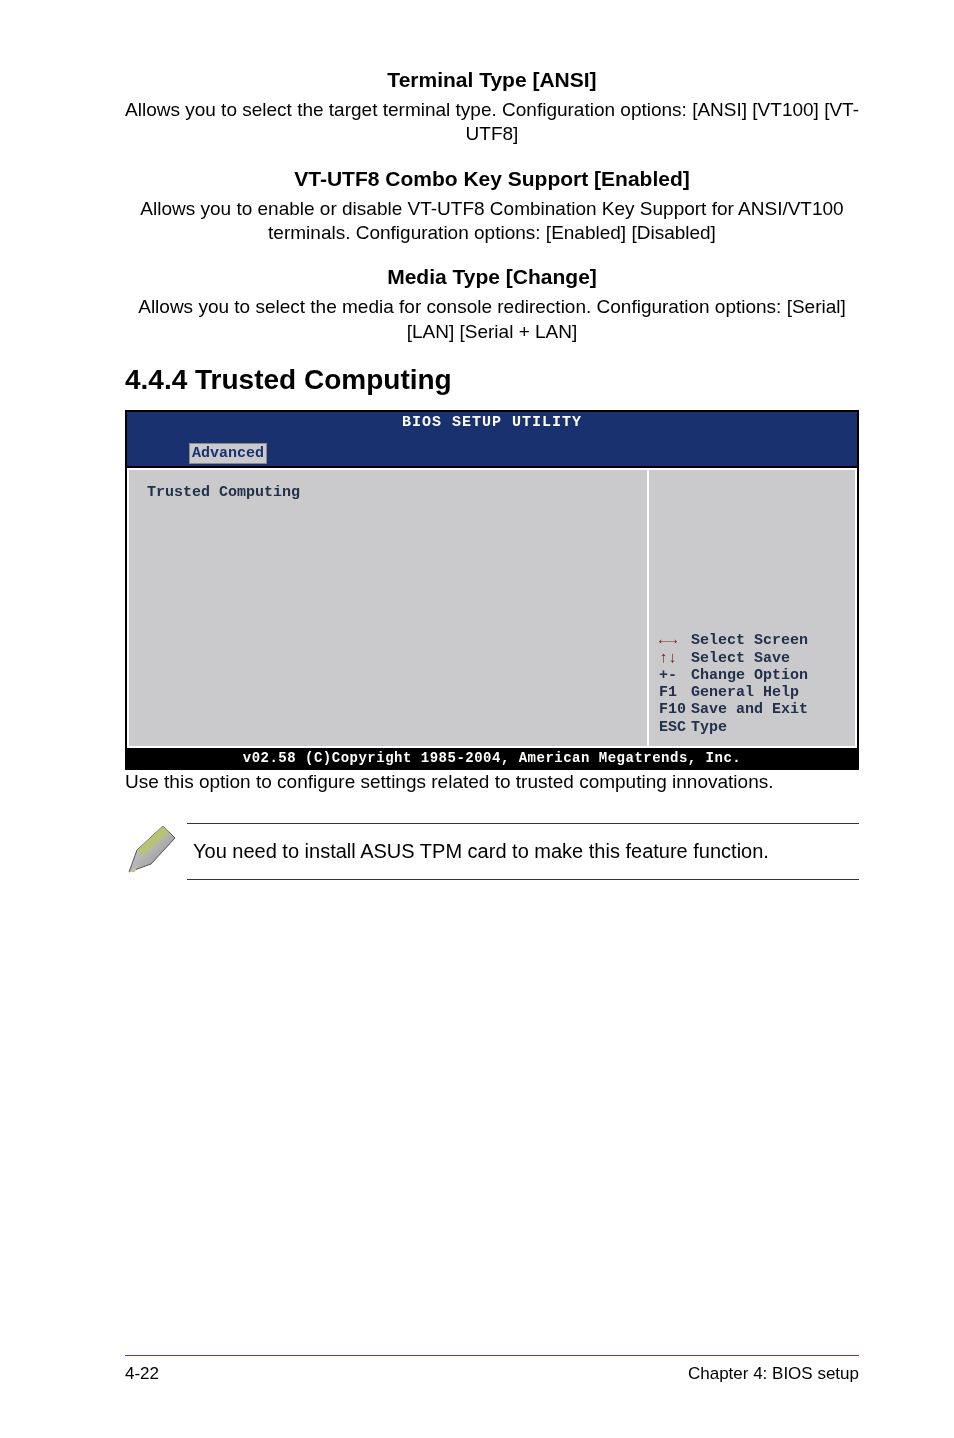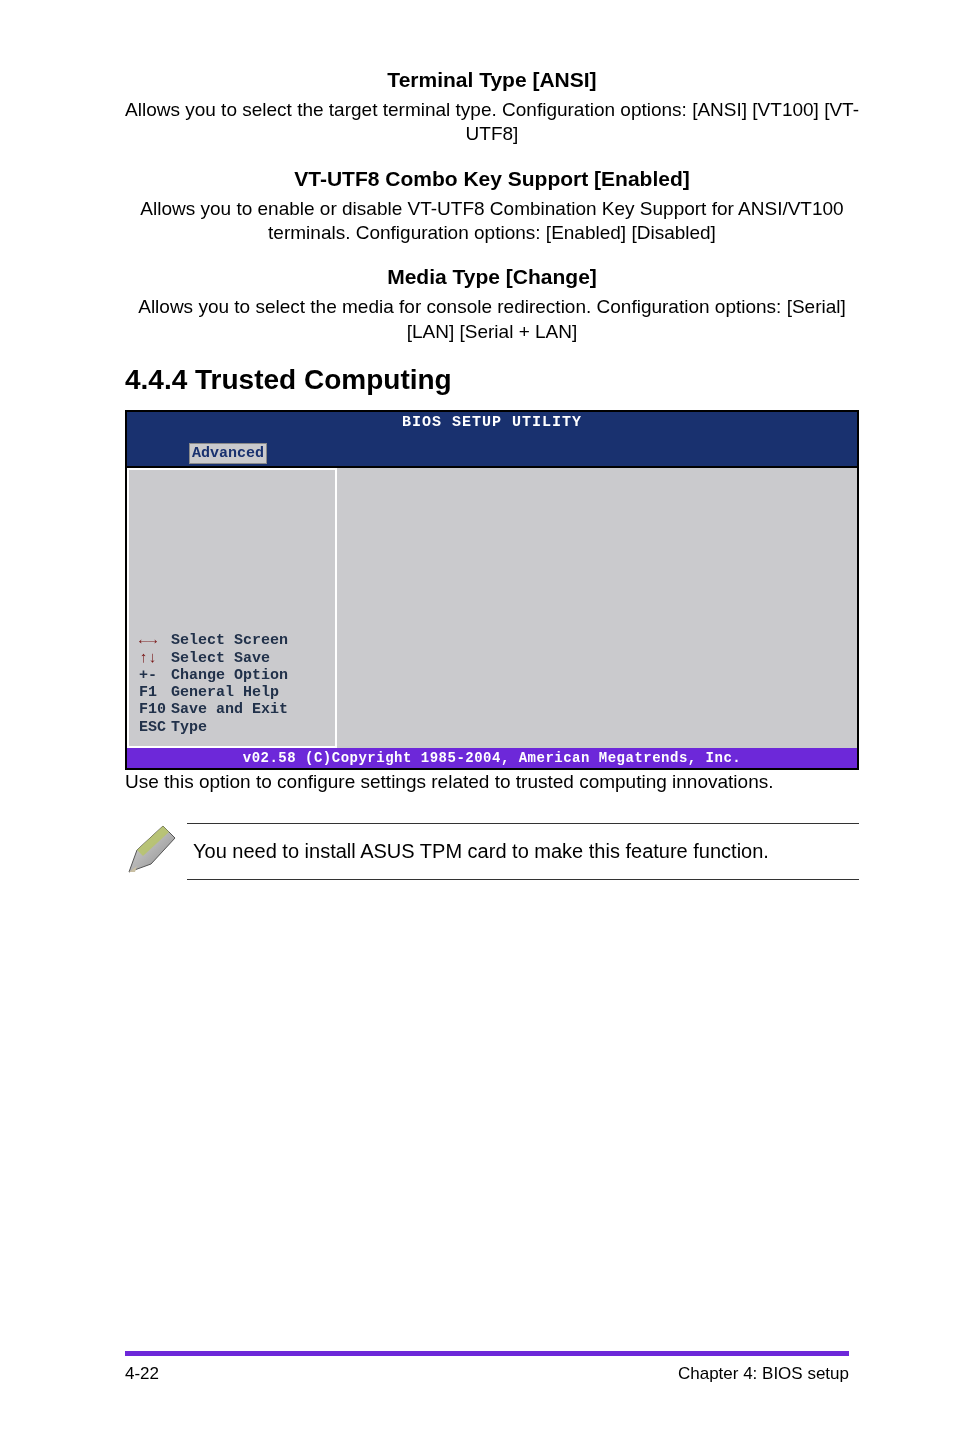--- a/index.html
+++ b/index.html
@@ -65,21 +65,21 @@
     padding: 14px 10px 10px 10px;
     min-height: 280px;
     display: flex;
     flex-direction: column;
     justify-content: flex-end;
     color: #21314a;
   }
   .legend-row { display: flex; gap: 8px; font-weight: bold; margin-bottom: 0; }
   .legend-key { width: 24px; }
   .bios-footer {
-    background: #6d28d9;
+    background: #000000;
     color: #fff;
     text-align: center;
     padding: 2px 0;
     letter-spacing: 0.5px;
     font-weight: bold;
     font-size: 14px;
   }
 
   .after-bios { font-size: 19px; line-height: 1.28; margin-bottom: 28px; }
 
@@ -89,22 +89,22 @@
     margin-top: 6px;
     margin-left: -8px;
   }
   .note-icon { width: 70px; flex: 0 0 70px; display:flex; justify-content:center; }
   .note-text-wrap { flex: 1; border-top: 1.5px solid #333; border-bottom: 1.5px solid #333; padding: 16px 6px; font-size: 20px; }
 
   .page-footer {
     position: absolute;
     bottom: 54px;
     left: 125px;
-    right: 105px;
-    border-top: 5px solid #6d28d9;
+    right: 95px;
+    border-top: 1px solid #6d28d9;
     display: flex;
     justify-content: space-between;
     font-size: 17px;
     padding-top: 8px;
   }
 </style>
 </head>
 <body>
 
 <div class="section-h">Terminal Type [ANSI]</div>
@@ -117,20 +117,23 @@
 <div class="body-p">Allows you to select the media for console redirection. Configuration options: [Serial] [LAN] [Serial + LAN]</div>
 
 <div class="hdr">4.4.4 Trusted Computing</div>
 
 <div class="bios">
   <div class="bios-top">
     <span class="bios-title">BIOS SETUP UTILITY</span>
     <span class="bios-tab">Advanced</span>
   </div>
   <div class="bios-body">
+    <div class="bios-left">
+      <span class="bios-left-label">Trusted Computing</span>
+    </div>
     <div class="bios-right">
       <div class="legend-row">
         <span class="legend-key" style="color:#7a1818;">←→</span>
         <span>Select Screen</span>
       </div>
       <div class="legend-row">
         <span class="legend-key" style="color:#7a1818;">↑↓</span>
         <span>Select Save</span>
       </div>
       <div class="legend-row">

